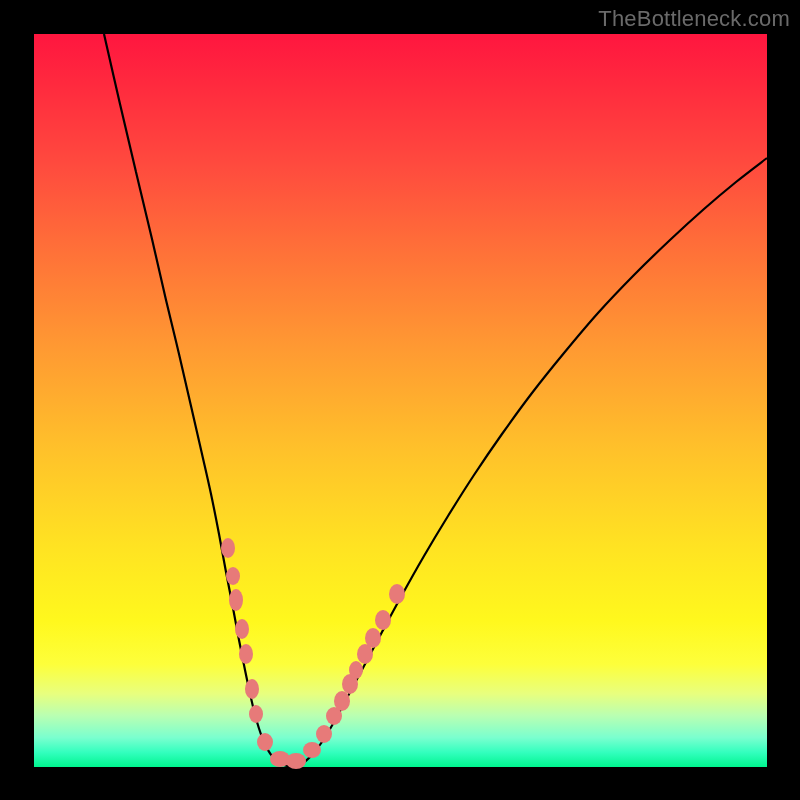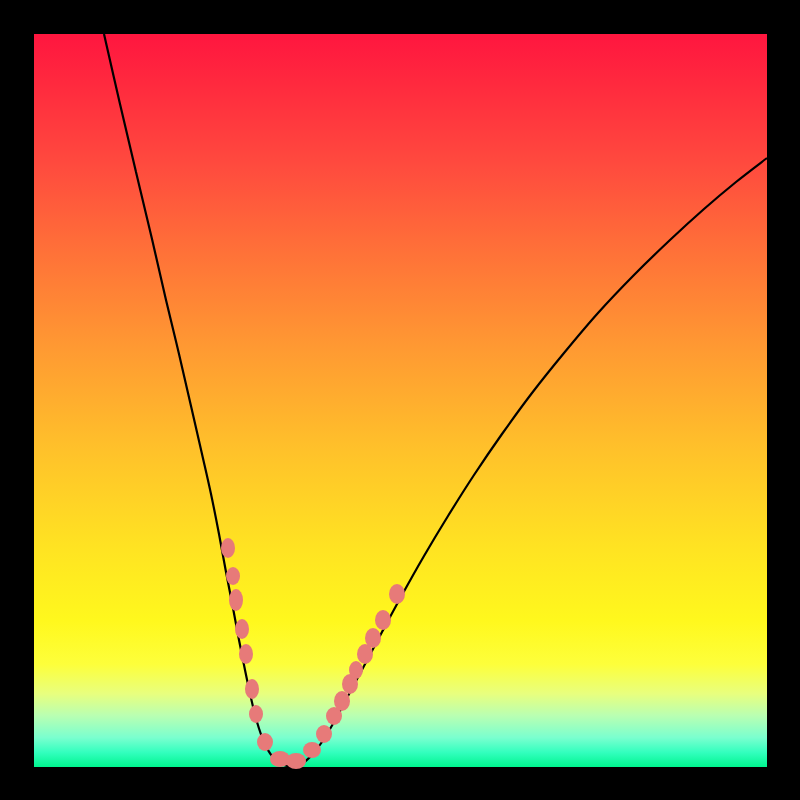--- a/index.html
+++ b/index.html
@@ -63,20 +63,21 @@
     stroke-width: 2.2;
   }
   .bead {
     fill: #e77a79;
     stroke: none;
   }
 </style>
 </head>
 <body>
 <div class="frame">
+  <div class="watermark">TheBottleneck.com</div>
 
   <div class="plot">
     <svg class="curves" viewBox="0 0 733 733" preserveAspectRatio="none">
       <path id="left-curve" class="curve" d="M 70 0 C 72.66666666666667 11.666666666666666, 80.66666666666667 47, 86 70 C 91.33333333333333 93, 96.66666666666667 115.5, 102 138 C 107.33333333333333 160.5, 113 183.66666666666666, 118 205 C 123 226.33333333333334, 127.5 246.83333333333334, 132 266 C 136.5 285.1666666666667, 140.83333333333334 302.3333333333333, 145 320 C 149.16666666666666 337.6666666666667, 153.16666666666666 355.3333333333333, 157 372 C 160.83333333333334 388.6666666666667, 164.66666666666666 405.3333333333333, 168 420 C 171.33333333333334 434.6666666666667, 174.16666666666666 446.6666666666667, 177 460 C 179.83333333333334 473.3333333333333, 182.5 487, 185 500 C 187.5 513, 189.66666666666666 525.6666666666666, 192 538 C 194.33333333333334 550.3333333333334, 196.83333333333334 562.6666666666666, 199 574 C 201.16666666666666 585.3333333333334, 203 595.6666666666666, 205 606 C 207 616.3333333333334, 209 626.3333333333334, 211 636 C 213 645.6666666666666, 215 655.3333333333334, 217 664 C 219 672.6666666666666, 220.83333333333334 680.6666666666666, 223 688 C 225.16666666666666 695.3333333333334, 227.5 702.3333333333334, 230 708 C 232.5 713.6666666666666, 235 718.3333333333334, 238 722 C 241 725.6666666666666, 244.66666666666666 728.1666666666666, 248 730 C 251.33333333333334 731.8333333333334, 256.3333333333333 732.5, 258 733"></path>
       <path id="right-curve" class="curve" d="M 258 733 C 259.3333333333333 732.6666666666666, 263 732.6666666666666, 266 731 C 269 729.3333333333334, 272.3333333333333 726.8333333333334, 276 723 C 279.6666666666667 719.1666666666666, 284 713.8333333333334, 288 708 C 292 702.1666666666666, 295.6666666666667 695.6666666666666, 300 688 C 304.3333333333333 680.3333333333334, 309 671.3333333333334, 314 662 C 319 652.6666666666666, 324.3333333333333 642.6666666666666, 330 632 C 335.6666666666667 621.3333333333334, 341.6666666666667 609.8333333333334, 348 598 C 354.3333333333333 586.1666666666666, 361 573.6666666666666, 368 561 C 375 548.3333333333334, 382.3333333333333 535.1666666666666, 390 522 C 397.6666666666667 508.8333333333333, 405.6666666666667 495.5, 414 482 C 422.3333333333333 468.5, 431 454.6666666666667, 440 441 C 449 427.3333333333333, 458.3333333333333 413.6666666666667, 468 400 C 477.6666666666667 386.3333333333333, 487.6666666666667 372.5, 498 359 C 508.3333333333333 345.5, 519 332.3333333333333, 530 319 C 541 305.6666666666667, 552.3333333333334 292, 564 279 C 575.6666666666666 266, 588 253.16666666666666, 600 241 C 612 228.83333333333334, 624.3333333333334 217, 636 206 C 647.6666666666666 195, 659 184.66666666666666, 670 175 C 681 165.33333333333334, 691.5 156.5, 702 148 C 712.5 139.5, 727.8333333333334 128, 733 124"></path>
       <g id="beads">
           <ellipse cx="194" cy="514" rx="7" ry="10" class="bead" fill="#e77a79"></ellipse>
           <ellipse cx="199" cy="542" rx="7" ry="9" class="bead" fill="#e77a79"></ellipse>
           <ellipse cx="202" cy="566" rx="7" ry="11" class="bead" fill="#e77a79"></ellipse>
           <ellipse cx="208" cy="595" rx="7" ry="10" class="bead" fill="#e77a79"></ellipse>

